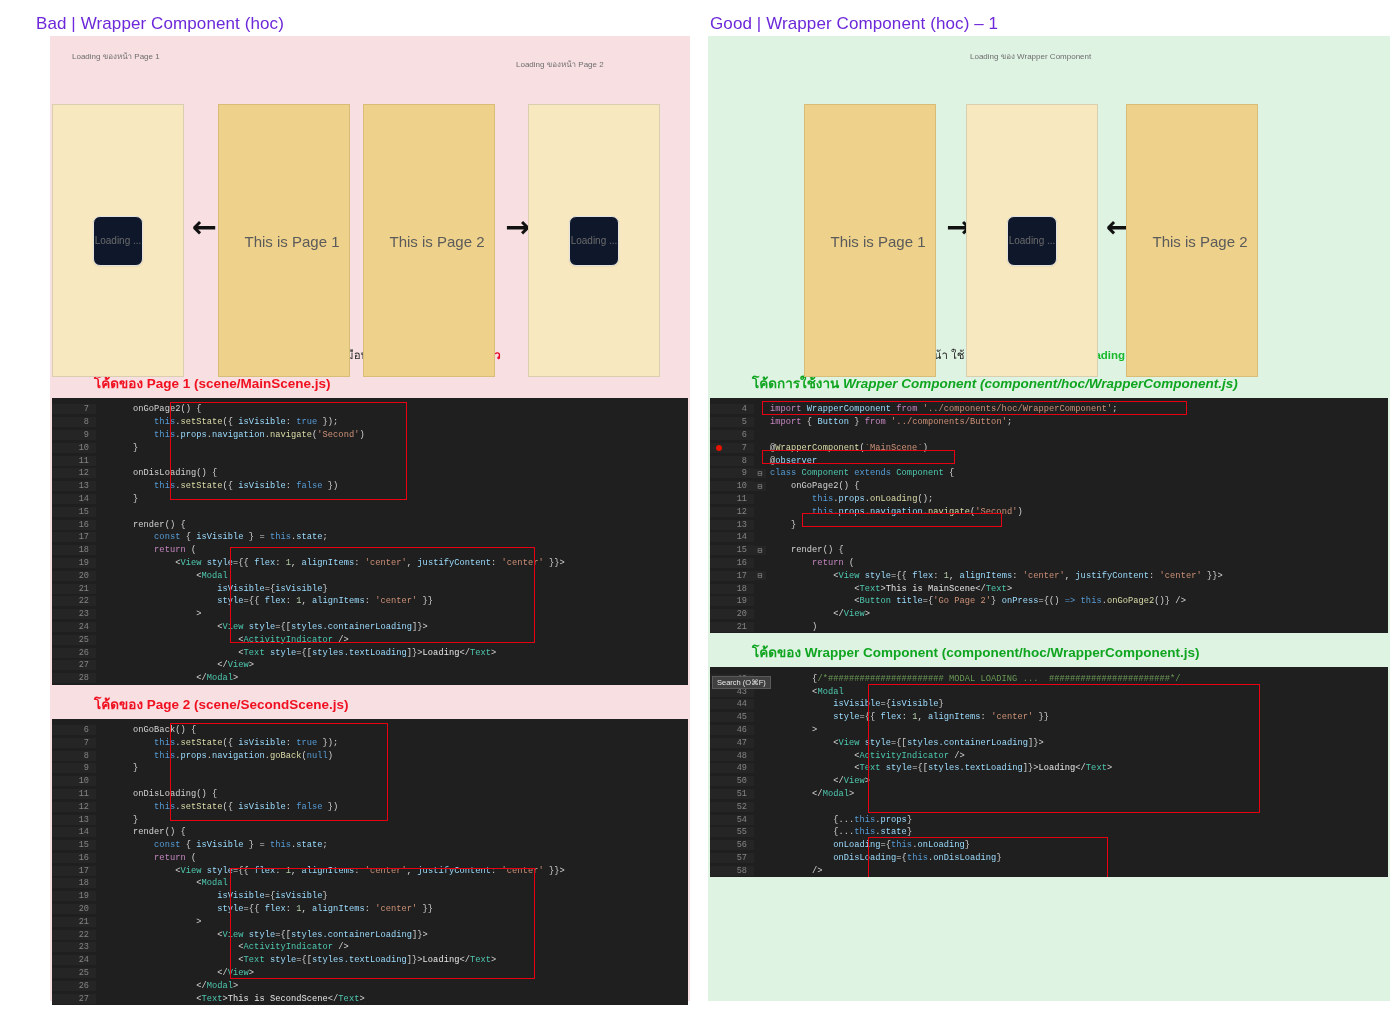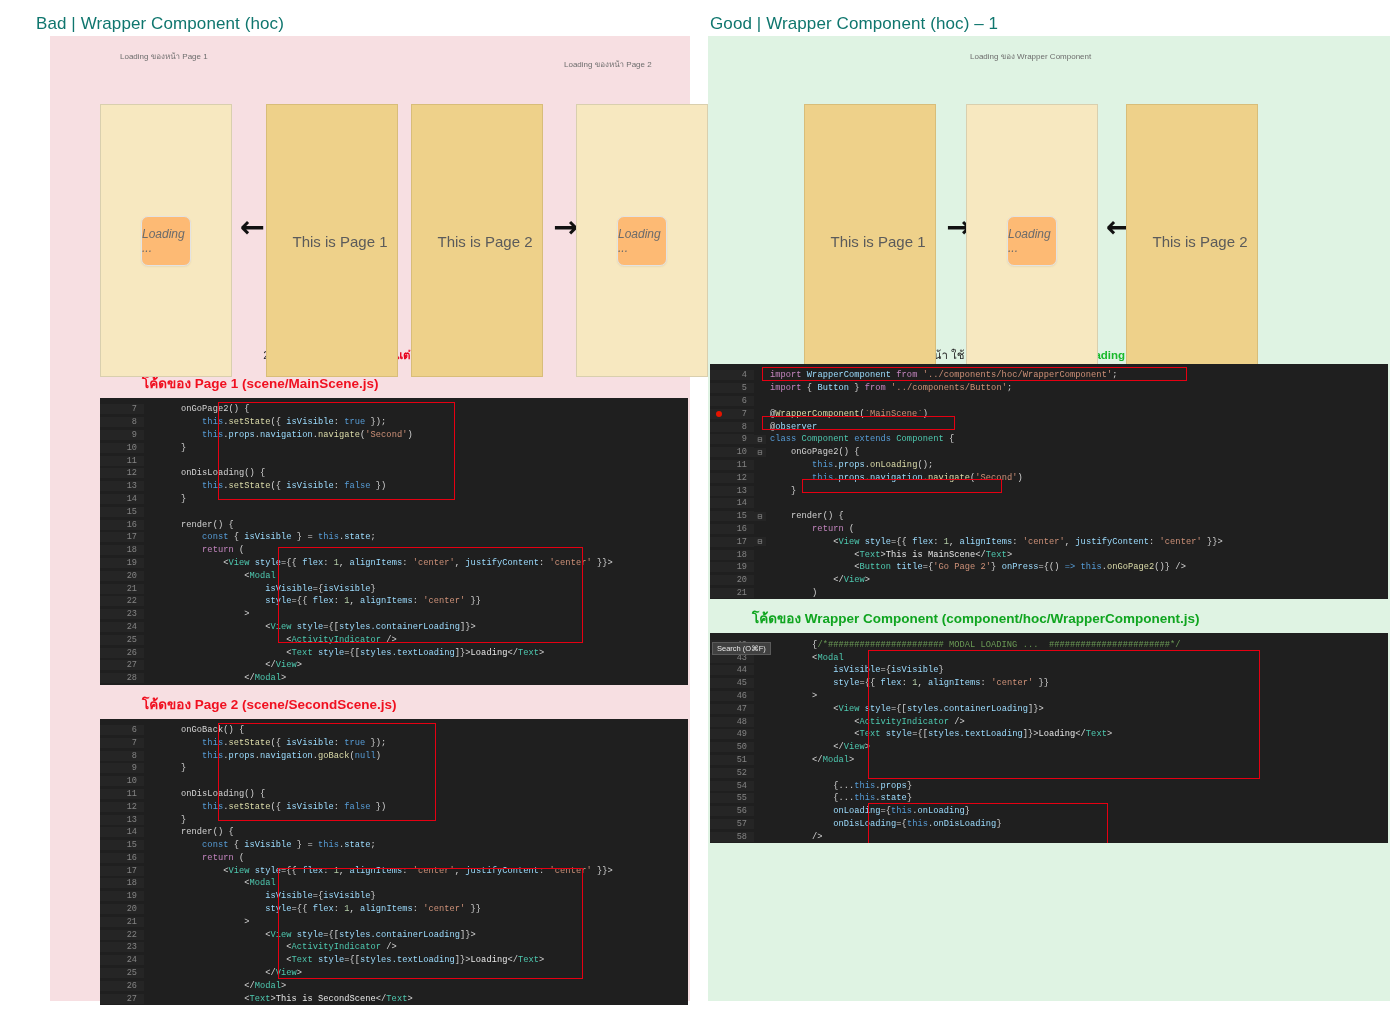--- a/index.html
+++ b/index.html
@@ -6,45 +6,45 @@
   body {
     width: 1400px; height: 1027px;
     background: #ffffff;
     font-family: "Liberation Sans", sans-serif;
     overflow: hidden;
   }
   .page { position: relative; width: 1400px; height: 1027px; display: flex; }
   .column { width: 700px; height: 1027px; position: relative; }
 
   .col-title {
-    font-size: 17px; color: #0f766e; letter-spacing: .1px;
+    font-size: 17px; color: #6d28d9; letter-spacing: .1px;
     padding: 14px 0 0 36px; height: 36px;
   }
 
   .panel { margin: 0 12px 0 36px; padding: 8px 0 10px 0; }
-  .panel-bad  { background: #f7dfe2; margin-left: 50px; margin-right: 10px; width: 640px; height: 965px; padding-left: 48px; }
+  .panel-bad  { background: #f7dfe2; margin-left: 50px; margin-right: 10px; width: 640px; height: 965px; }
   .panel-good { background: #dff3e3; margin-left: 8px;  margin-right: 10px; width: 682px; height: 965px; }
 
   
   .mockups { position: relative; height: 300px; }
   .frame {
     position: absolute; top: 60px; width: 132px; height: 273px;
     border: 1px solid #d9cfae;
   }
   .frame.loading { background: #f7e8c0; }
   .frame.page    { background: #eed18a; border-color: #d8bd79; }
   .frame .ptext {
     position: absolute; top: 50%; left: 16px; right: 0; transform: translateY(-50%);
     text-align: center; font-size: 15px; color: #5b5b5b; font-family: "Liberation Sans", sans-serif;
   }
   .loadbox {
     position: absolute; top: 50%; left: 50%; transform: translate(-50%,-50%);
-    width: 50px; height: 50px; background: #fdba74; border: 1px solid #e3e3e3;
+    width: 50px; height: 50px; background: #0f172a; border: 1px solid #e3e3e3;
     border-radius: 7px; display: flex; align-items: center; justify-content: center;
-    font-size: 12px; color: #6b6b6b; box-shadow: 0 1px 2px rgba(0,0,0,.06); font-style: italic;
+    font-size: 10px; color: #6b6b6b; box-shadow: 0 1px 2px rgba(0,0,0,.06);
   }
   .caplabel {
     position: absolute; font-size: 8px; color: #6d6d6d; top: 0; white-space: nowrap;
   }
   .arrow {
     position: absolute; top: 168px; font-size: 30px; line-height: 1; color: #111;
     font-family: "DejaVu Sans", sans-serif; font-weight: 700;
   }
 
   .strip-caption {
@@ -396,20 +396,21 @@
         <div class="arrow" style="left:398px;">←</div>
 
         <div class="frame page" style="left:418px;">
           <div class="ptext">This is Page 2</div>
         </div>
       </div>
 
       <div class="strip-caption"><span>2 หน้า ใช้ Loading เหมือน </span><span class="hl-green">แต่ใช้ Loading ตัวเดียวกัน</span></div>
 
       <div style="padding:0 2px;">
+        <div class="code-head green"><span>โค้ดการใช้งาน </span><em>Wrapper Component (component/hoc/WrapperComponent.js)</em></div>
         <div class="code" id="code-usage">
           <div class="topbar"></div>
           <div class="rows">
               <div class="row">
                 <span class="gutter">4</span>
                 <span class="fold"></span>
                 <span class="src"><span class="t-key">import</span><span class="t-plain"> </span><span class="t-prop">WrapperComponent</span><span class="t-plain"> </span><span class="t-key">from</span><span class="t-plain"> </span><span class="t-str">'../components/hoc/WrapperComponent'</span><span class="t-plain">;</span></span>
               </div>
               <div class="row">
                 <span class="gutter">5</span>

